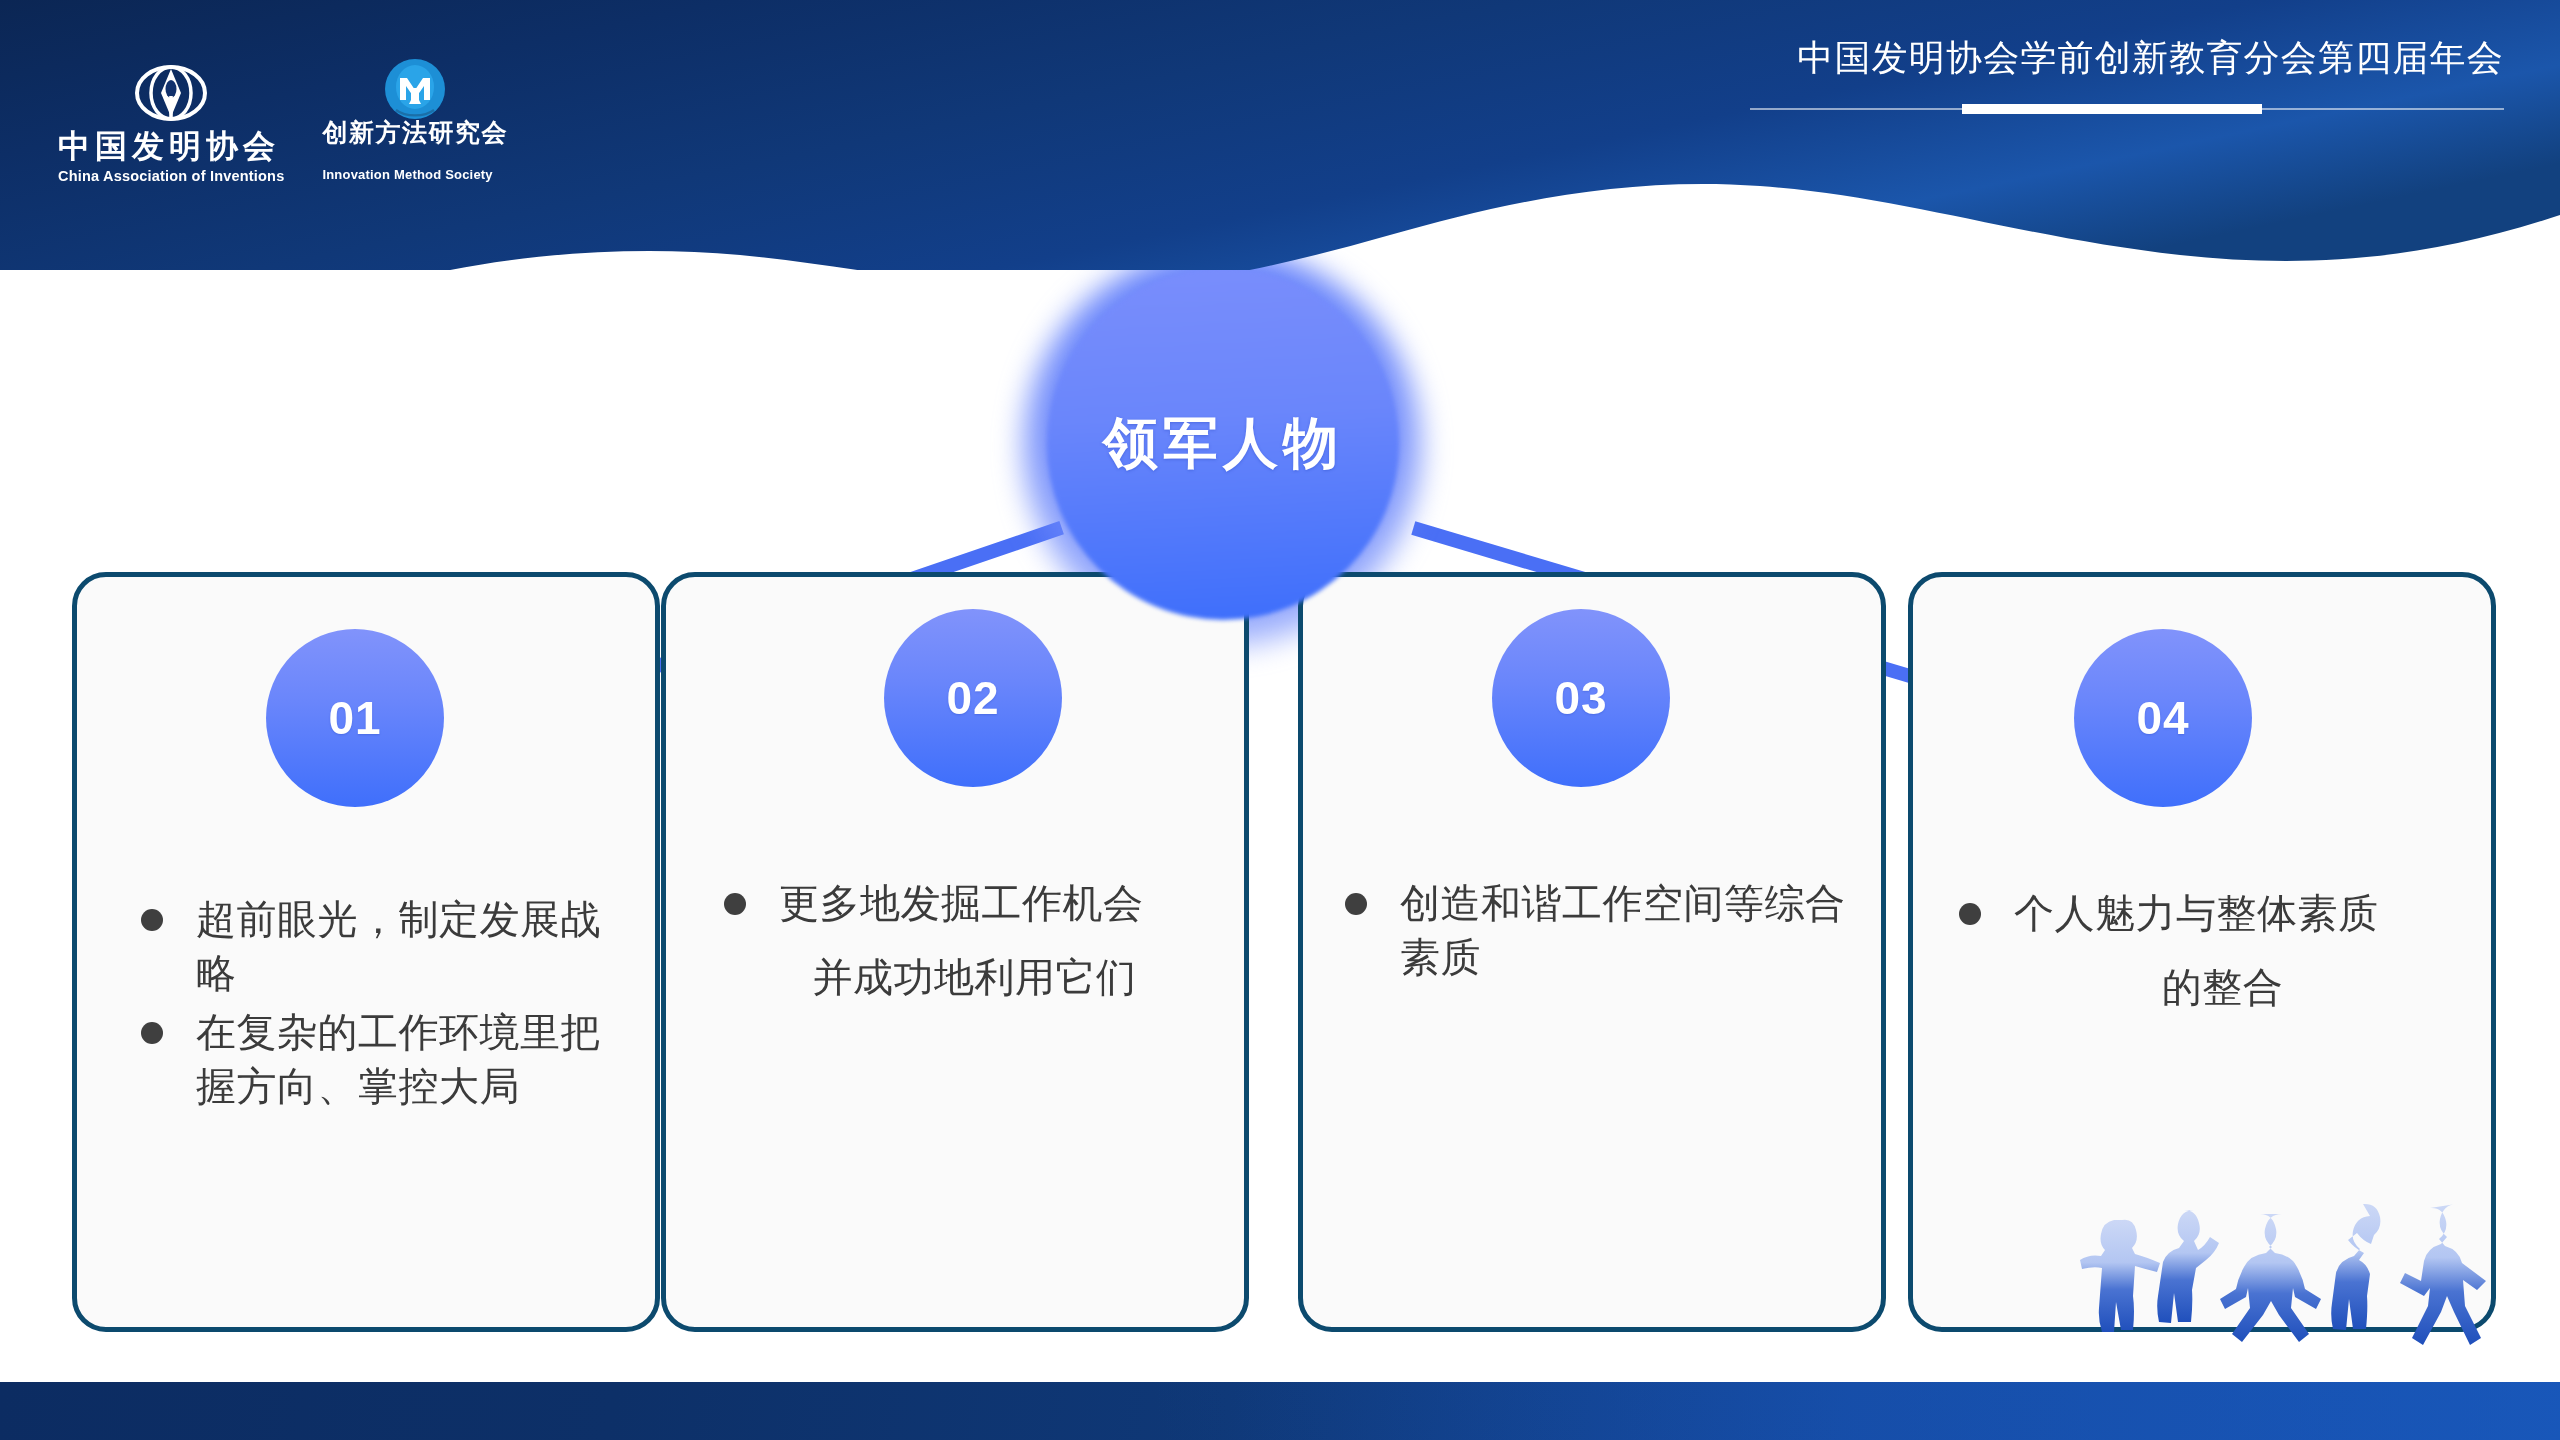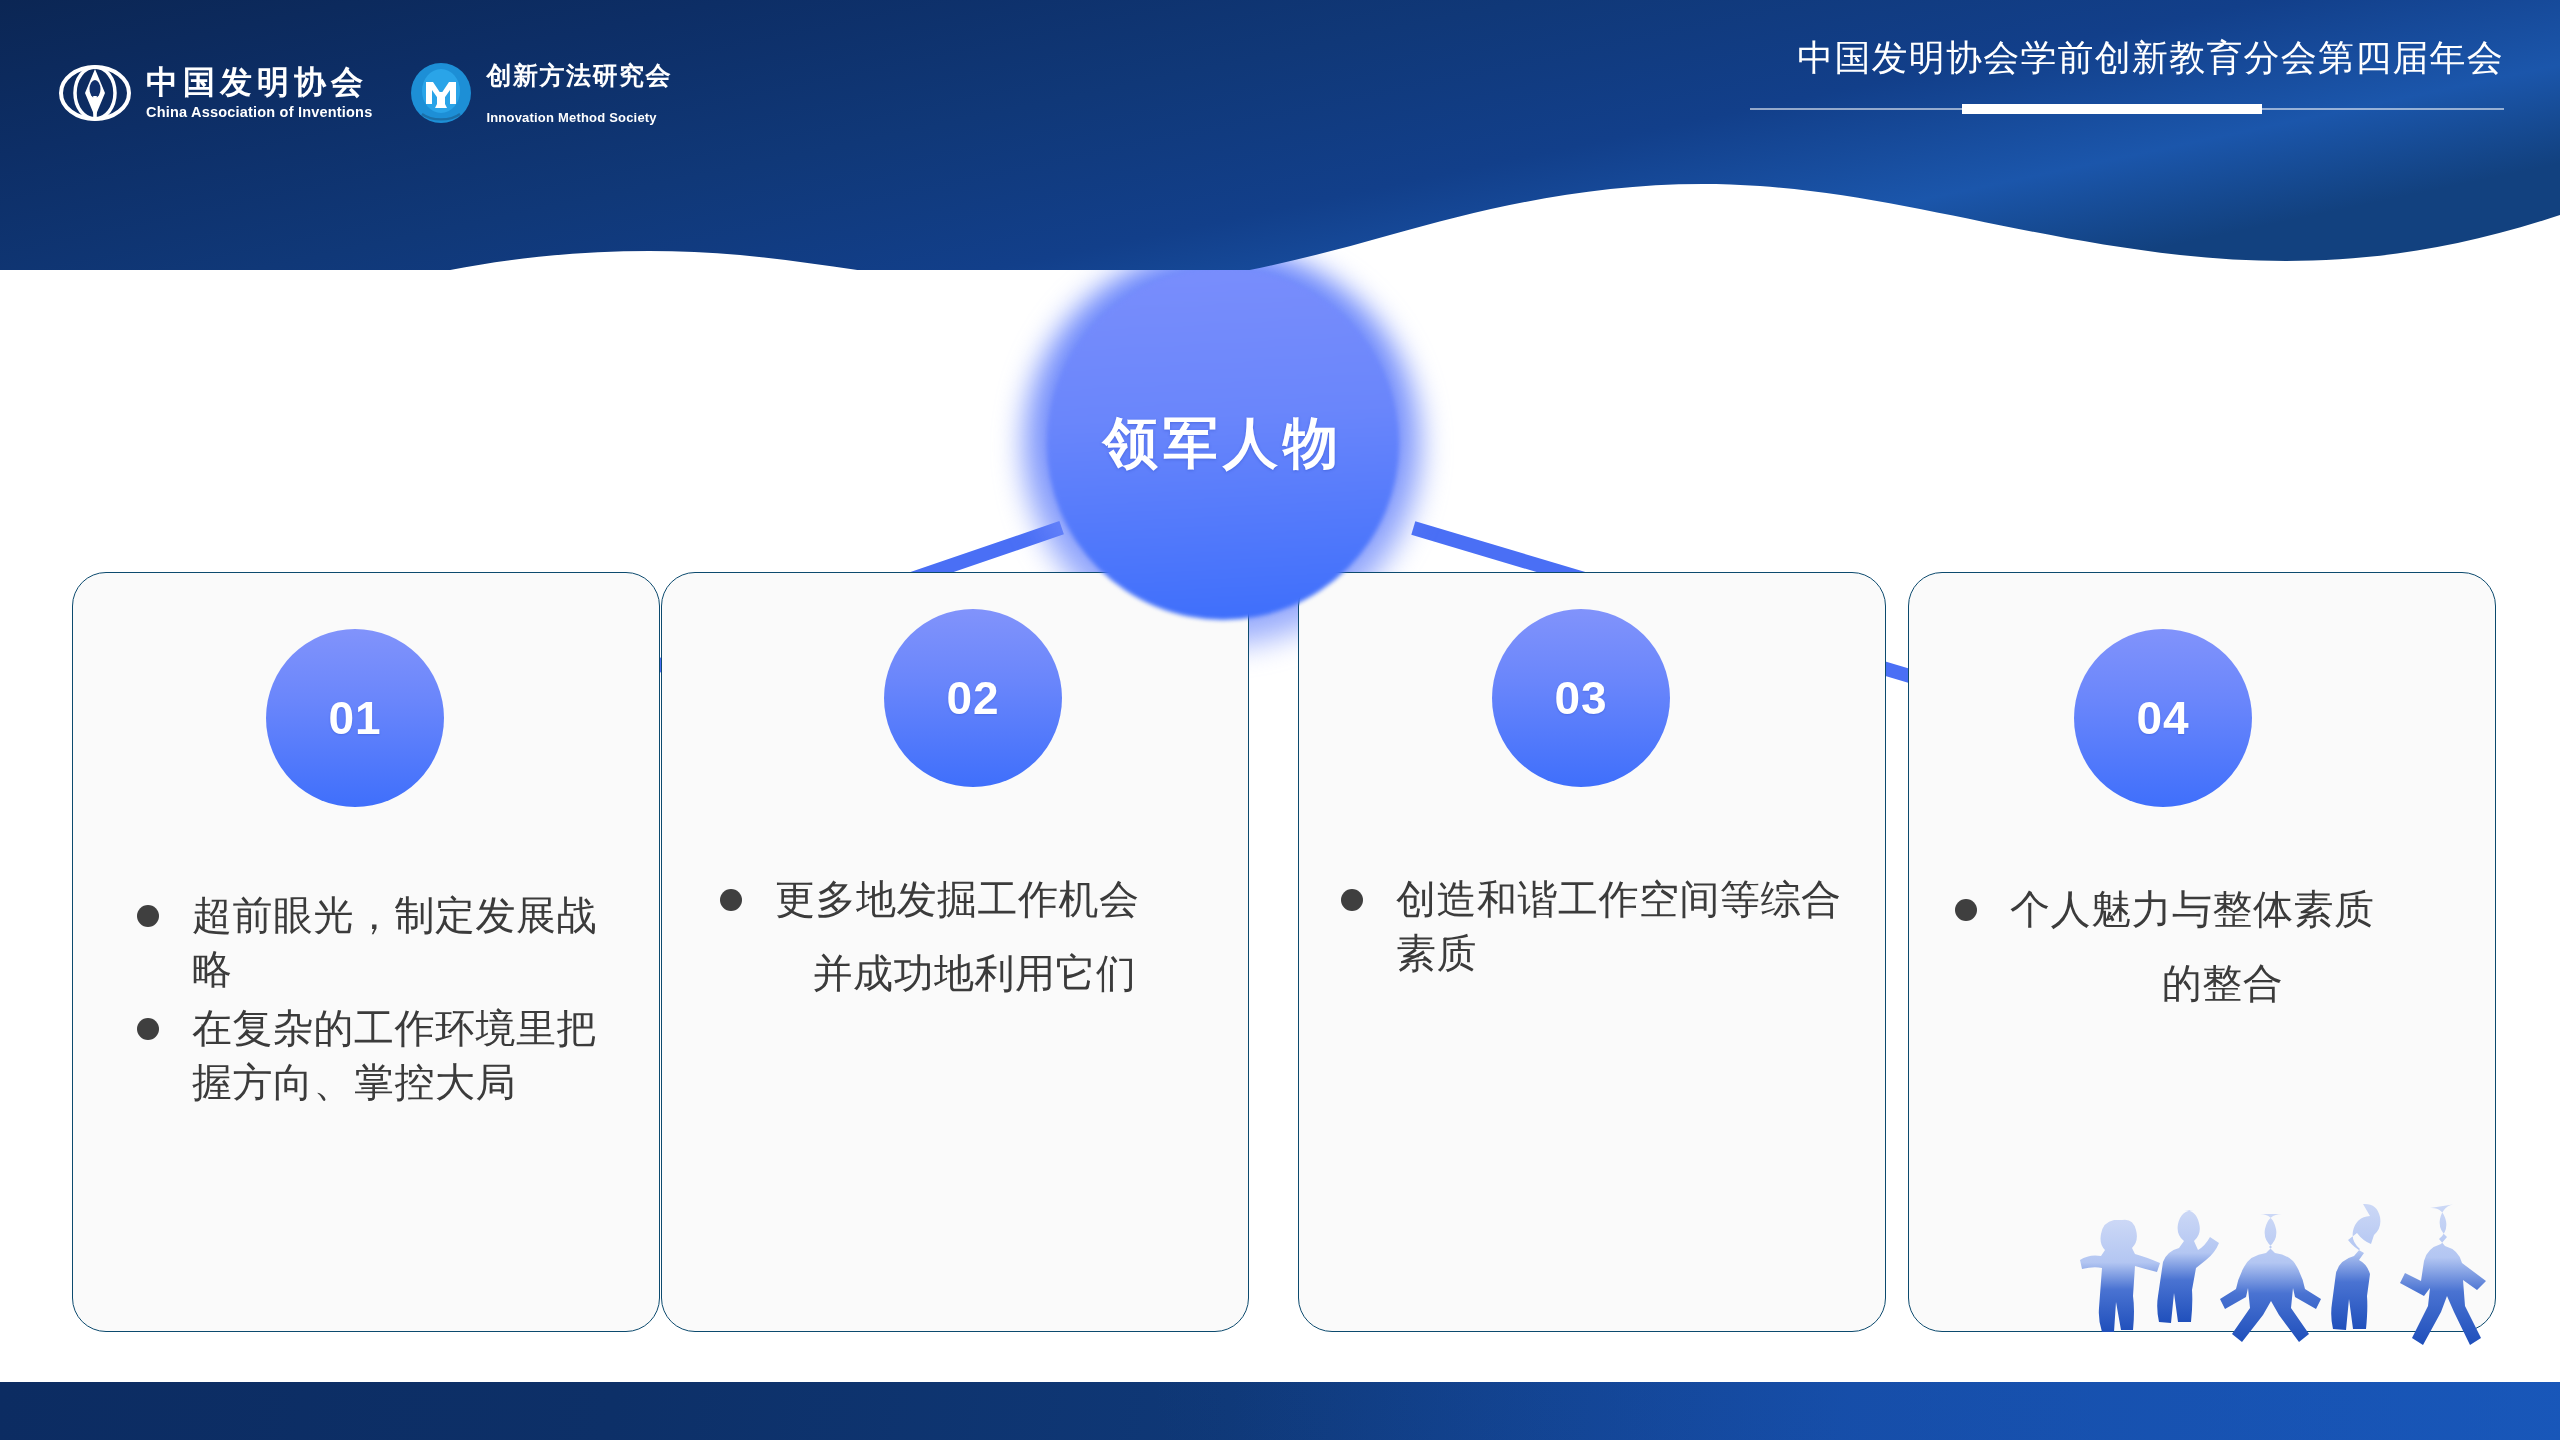--- a/index.html
+++ b/index.html
@@ -50,21 +50,21 @@
     position: absolute;
     top: 56px;
     left: 58px;
     display: flex;
     align-items: center;
     gap: 38px;
   }
   .logo-lockup {
     display: flex;
     align-items: center;
-    gap: 14px;
+    flex-direction: column;
   }
   .logo-mark {
     flex: 0 0 auto;
     display: block;
   }
   .logo-text {
     display: flex;
     flex-direction: column;
     justify-content: center;
     line-height: 1;
@@ -188,21 +188,21 @@
     width: 2560px;
     height: 1440px;
     z-index: 2;
   }
   .card {
     position: absolute;
     top: 572px;
     width: 588px;
     height: 760px;
     background: #fafafa;
-    border: 1px solid #0c4a6e;
+    border: 5px solid #0c4a6e;
     border-radius: 34px;
     box-sizing: border-box;
   }
   .card.c1 { left: 72px; }
   .card.c2 { left: 661px; }
   .card.c3 { left: 1298px; }
   .card.c4 { left: 1908px; }
 
   .badge {
     position: absolute;

